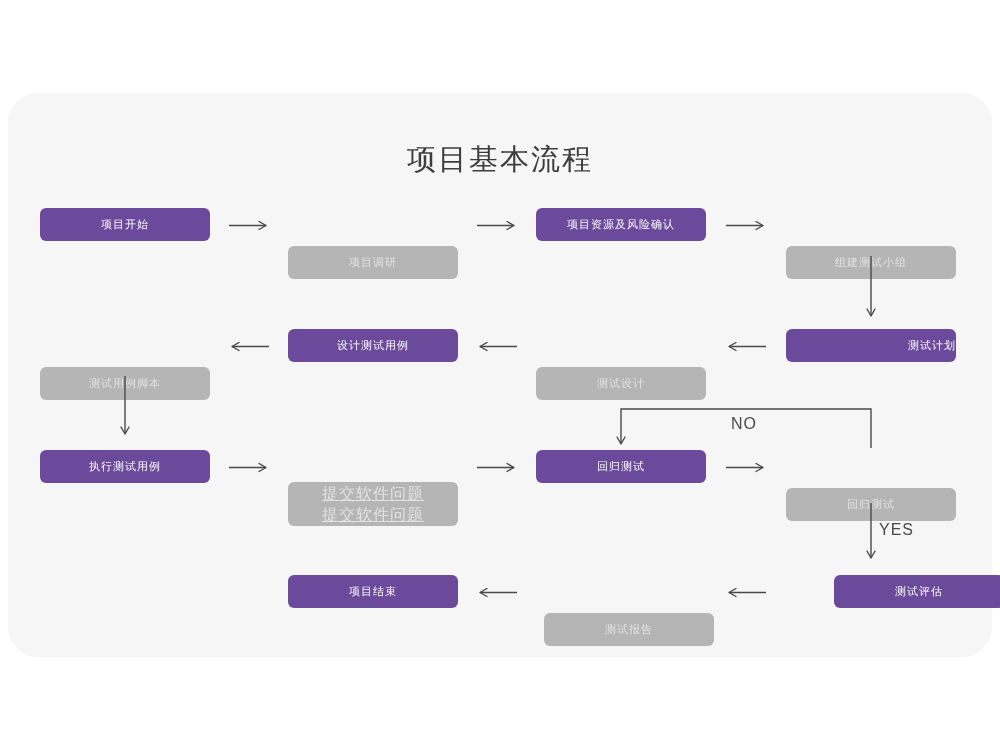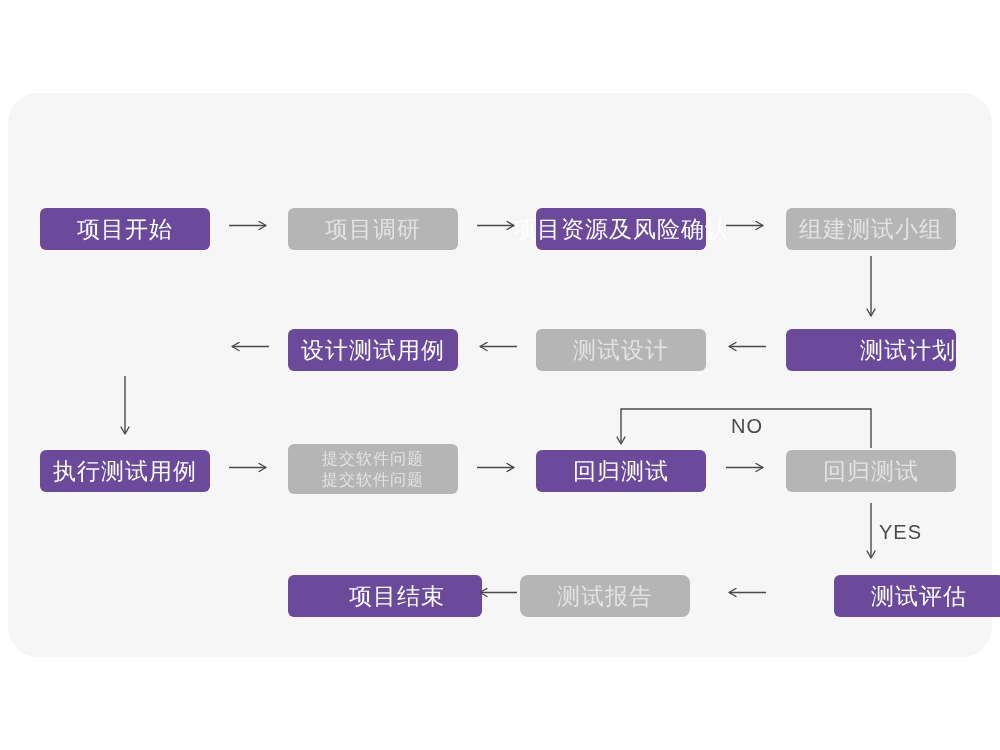--- a/index.html
+++ b/index.html
@@ -32,80 +32,86 @@
     width: 100%;
     text-align: center;
     font-size: 29px;
     letter-spacing: 2px;
     color: #3D3D3D;
     font-weight: 500;
   }
   .node {
     position: absolute;
     width: 170px;
-    height: 42px;
+    height: 33px;
     border-radius: 6px;
     display: flex;
     align-items: center;
     justify-content: center;
-    font-size: 23px;
+    font-size: 11px;
     letter-spacing: 1px;
     white-space: nowrap;
   }
   .node.purple {
     background: #6B4A9B;
     color: #FFFFFF;
   }
   .node.gray {
     background: #B5B5B5;
     color: #E3E3E3;
+    margin-top: 38px;
   }
   .node.tall {
-    height: 50px;
+    height: 44px;
     flex-direction: column;
     justify-content: center;
     line-height: 21px;
     font-size: 16px;
+    text-decoration: underline;
   }
   .edge-label {
     position: absolute;
-    font-size: 20px;
+    font-size: 16px;
     letter-spacing: 1px;
     color: #4A4A4A;
   }
   svg.connectors {
     position: absolute;
     left: 0;
     top: 0;
     width: 1000px;
     height: 750px;
     pointer-events: none;
   }
 </style>
 </head>
 <body>
 
 <div class="stage">
 
   <div class="card"></div>
 
+  <div class="title">项目基本流程</div>
 
   <div class="node purple" style="left:40px;  top:208px;">
     <span>项目开始</span>
   </div>
   <div class="node gray" style="left:288px; top:208px;">
     <span>项目调研</span>
   </div>
   <div class="node purple" style="left:536px; top:208px;text-align:right;">
     <span>项目资源及风险确认</span>
   </div>
   <div class="node gray" style="left:786px; top:208px;">
     <span>组建测试小组</span>
   </div>
 
+  <div class="node gray" style="left:40px;  top:329px;">
+    <span>测试用例脚本</span>
+  </div>
   <div class="node purple" style="left:288px; top:329px;">
     <span>设计测试用例</span>
   </div>
   <div class="node gray" style="left:536px; top:329px;">
     <span>测试设计</span>
   </div>
   <div class="node purple" style="left:786px; top:329px;justify-content:flex-end;">
     <span>测试计划</span>
   </div>
 
@@ -116,24 +122,24 @@
     <span>提交软件问题</span>
     <span>提交软件问题</span>
   </div>
   <div class="node purple" style="left:536px; top:450px;">
     <span>回归测试</span>
   </div>
   <div class="node gray" style="left:786px; top:450px;">
     <span>回归测试</span>
   </div>
 
-  <div class="node purple" style="left:288px; top:575px;padding-left:24px;">
+  <div class="node purple" style="left:288px; top:575px;">
     <span>项目结束</span>
   </div>
-  <div class="node gray" style="left:520px; top:575px;border-radius:8px;">
+  <div class="node gray" style="left:544px; top:575px;">
     <span>测试报告</span>
   </div>
   <div class="node purple" style="left:786px; top:575px;margin-left:48px;">
     <span>测试评估</span>
   </div>
 
   <div class="edge-label" style="left:731px; top:415px;">NO</div>
   <div class="edge-label" style="left:879px; top:521px;">YES</div>
 
   <svg class="connectors" viewBox="0 0 1000 750" xmlns="http://www.w3.org/2000/svg">

